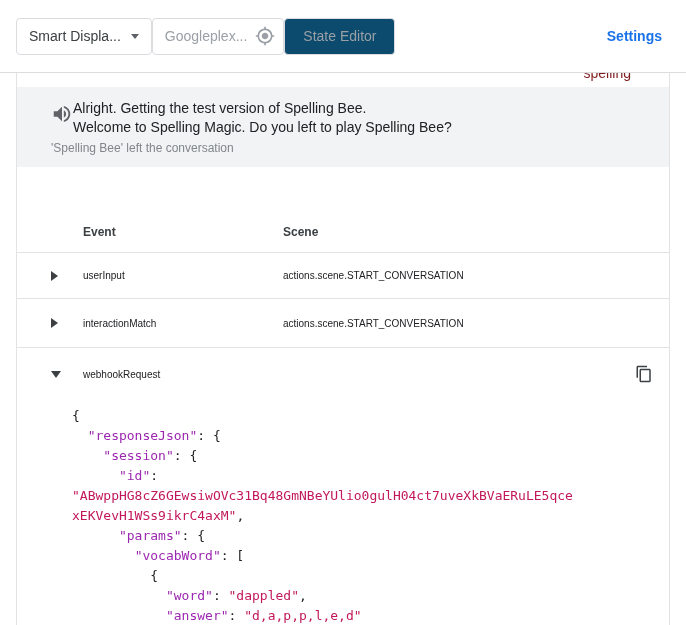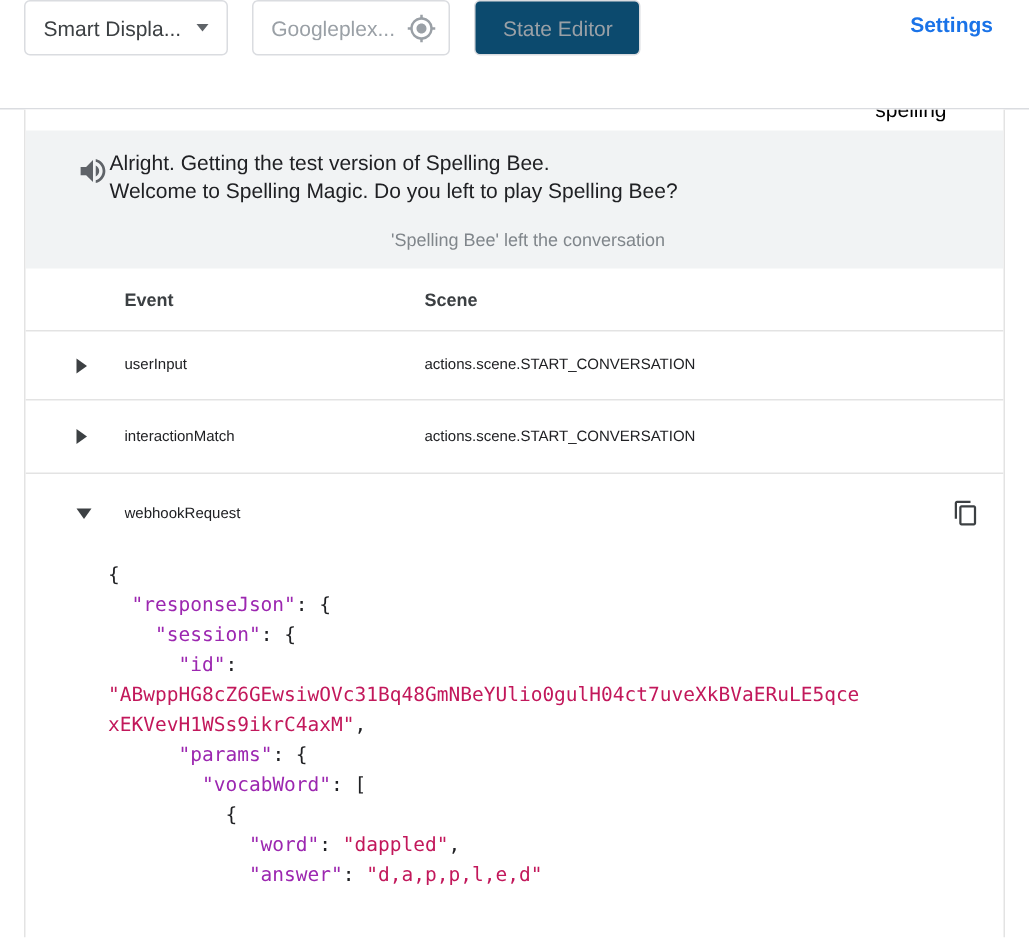--- a/index.html
+++ b/index.html
@@ -15,21 +15,21 @@
   }
   *{box-sizing:border-box;}
   html,body{margin:0;padding:0;}
   body{
     width:686px;height:625px;overflow:hidden;background:#fff;
     font-family:"Liberation Sans", sans-serif;color:var(--text);
     position:relative;
   }
   
   .toolbar{
-    height:72px;display:flex;align-items:flex-start;gap:16px;
+    height:72px;display:flex;align-items:center;
     padding:0 14px 0 16px;background:#fff;
   }
   .select-btn{
     height:37px;display:inline-flex;align-items:center;gap:10px;
     padding:0 12px;border:1px solid var(--border);border-radius:4px;
     background:#fff;font-family:inherit;font-size:14px;color:#3c4043;cursor:pointer;
     white-space:nowrap;
   }
   .caret{
     width:0;height:0;border-left:4px solid transparent;border-right:4px solid transparent;
@@ -56,37 +56,37 @@
   
   .card{
     margin:0 16px;height:552px;
     border-left:1px solid var(--row-border);border-right:1px solid var(--row-border);
     overflow:hidden;position:relative;background:#fff;
   }
   .clipped-row{
     height:14px;overflow:hidden;display:flex;justify-content:flex-end;padding-right:38px;
   }
   .clipped-row span{
-    font-size:14px;color:#000000;margin-top:-8px;line-height:16px;
+    font-size:14px;color:#7f1d1d;margin-top:-8px;line-height:16px;
   }
   .message-block{
     background:var(--message-bg);padding:12px 16px 12px 34px;
   }
   .message-top{display:flex;align-items:flex-start;}
   .msg-icon{flex:0 0 auto;margin-top:4px;}
   .msg-lines{font-size:14px;line-height:19px;color:var(--text);}
   .msg-status{
-    margin-top:16px;text-align:center;font-size:12px;color:#80868b;
+    margin-top:4px;text-align:left;font-size:12px;color:#80868b;
   }
   
   .t-row{
     display:grid;grid-template-columns:48px 200px 1fr 48px;align-items:center;
     padding-left:18px;
   }
-  .thead{height:42px;border-bottom:1px solid var(--row-border);}
+  .thead{height:42px;border-bottom:1px solid var(--row-border);margin-top:44px;}
   .thead .head{font-size:12px;font-weight:700;color:#3c4043;}
   .data-row{height:46px;border-bottom:1px solid var(--row-border);cursor:pointer;}
   .data-row.tall{height:49px;}
   .data-row.expanded{height:52px;border-bottom:none;}
   .cell{font-size:10px;color:var(--text);overflow:hidden;white-space:nowrap;}
   .arrow-cell{display:flex;align-items:center;padding-left:16px;}
   .tri-right{
     width:0;height:0;border-top:5px solid transparent;border-bottom:5px solid transparent;
     border-left:7px solid #3c4043;display:inline-block;cursor:pointer;
   }

